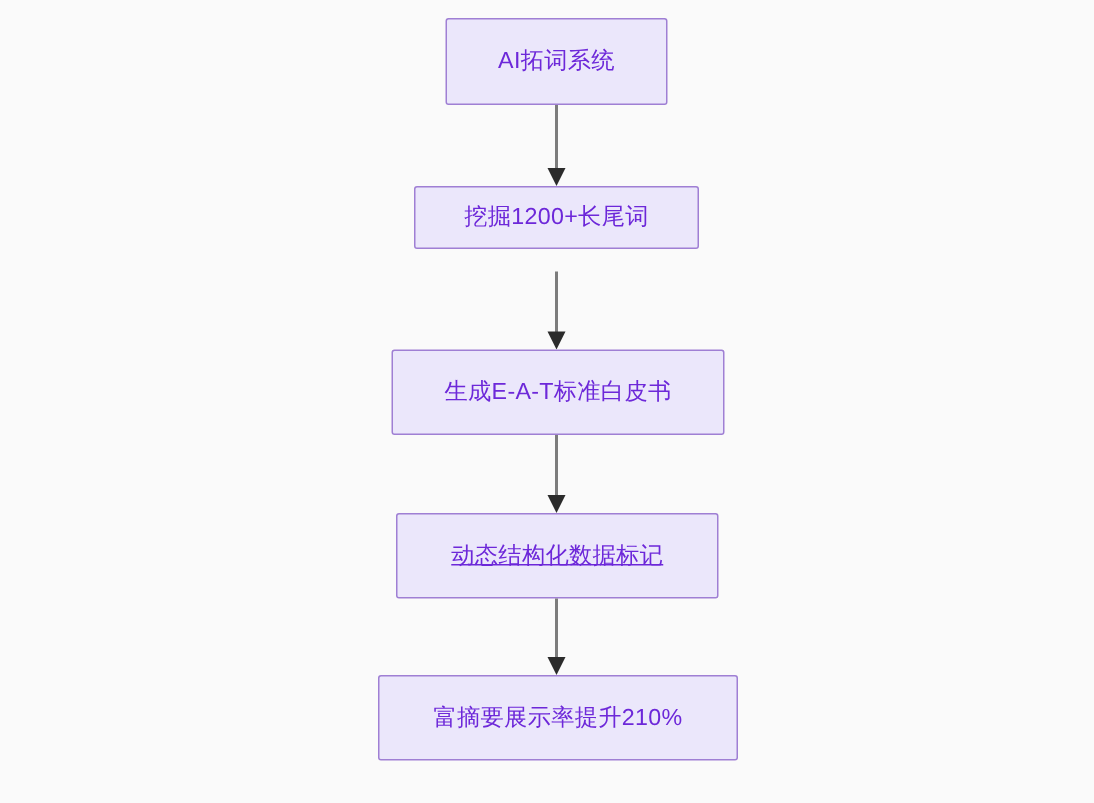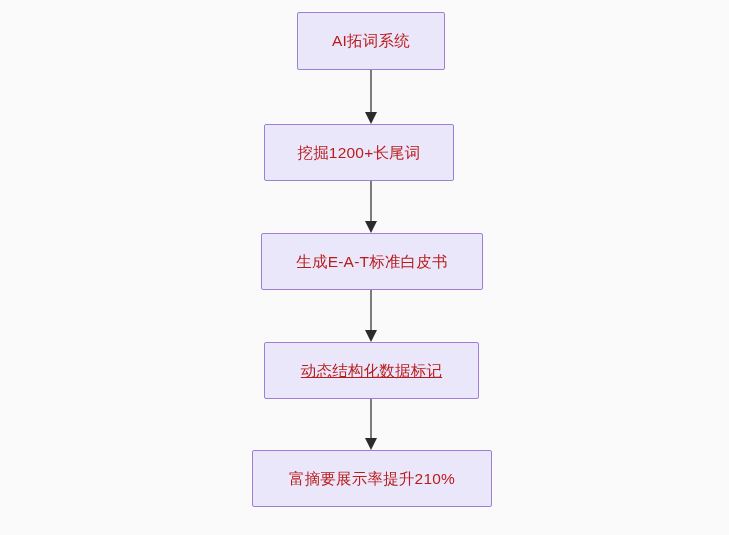--- a/index.html
+++ b/index.html
@@ -20,21 +20,21 @@
   }
   .node {
     position: absolute;
     box-sizing: border-box;
     background: #ebe7fb;
     border: 1.6px solid #9f7fd4;
     border-radius: 2px;
     display: flex;
     align-items: center;
     justify-content: center;
-    color: #b91c1c;
+    color: #6d28d9;
     font-size: 15.5px;
     letter-spacing: 0.2px;
     line-height: 1;
     white-space: nowrap;
   }
   .node-label {
     display: block;
   }
   .edge {
     position: absolute;
@@ -57,21 +57,21 @@
 
   <div class="node" style="left:297px; top:12px; width:148px; height:58px;">
     <span class="node-label">AI拓词系统</span>
   </div>
 
   <svg class="edge" style="left:361px; top:70px; width:20px; height:54px;" viewBox="0 0 20 54">
     <line class="edge-line" x1="10" y1="0" x2="10" y2="44"></line>
     <polygon class="edge-head" points="4,42 16,42 10,54"></polygon>
   </svg>
 
-  <div class="node" style="left:264px; top:124px; width:190px; height:57px;">
+  <div class="node" style="left:276px; top:124px; width:190px; height:42px;">
     <span class="node-label">挖掘1200+长尾词</span>
   </div>
 
   <svg class="edge" style="left:361px; top:181px; width:20px; height:52px;" viewBox="0 0 20 52">
     <line class="edge-line" x1="10" y1="0" x2="10" y2="42"></line>
     <polygon class="edge-head" points="4,40 16,40 10,52"></polygon>
   </svg>
 
   <div class="node" style="left:261px; top:233px; width:222px; height:57px;">
     <span class="node-label">生成E-A-T标准白皮书</span>

